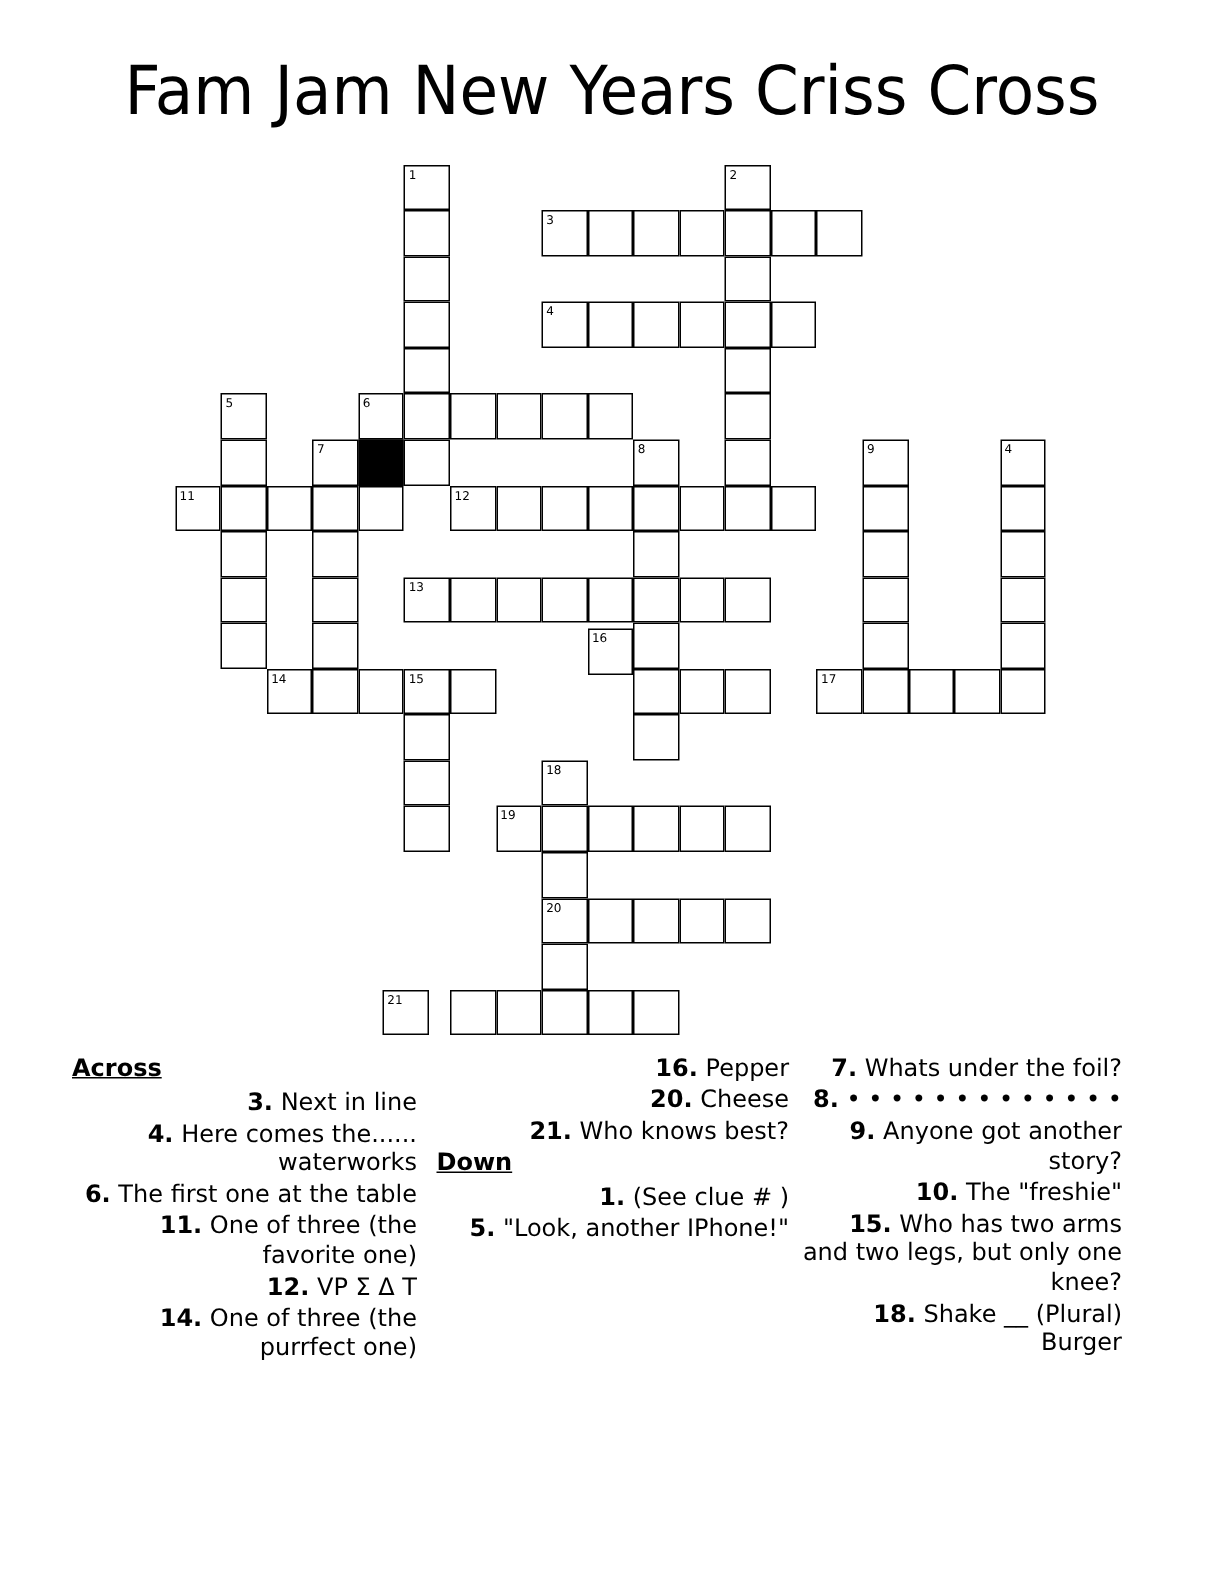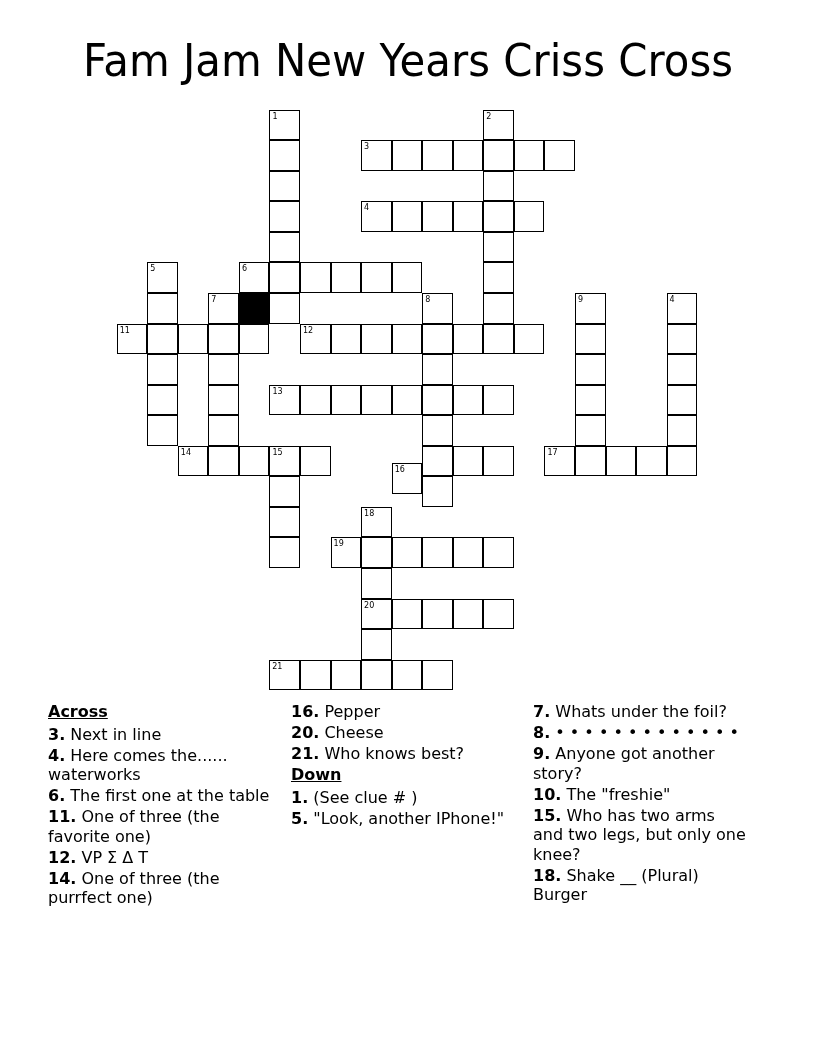--- a/index.html
+++ b/index.html
@@ -8,21 +8,21 @@
   .title { position: absolute; left: 0; top: 34px; width: 816px; text-align: center;
            font-size: 45px; font-family: "DejaVu Sans", sans-serif; font-weight: normal;
            letter-spacing: 0px; transform: scaleX(0.93); transform-origin: center; }
   #grid { position: absolute; left: 0; top: 0; width: 816px; height: 700px; }
   .cell { position: absolute; width: 30.6px; height: 30.6px; box-sizing: border-box;
           border: 1.6px solid #000; background: #fff; margin-left: -0.8px; margin-top: -0.8px; }
   .cell.black { background: #000; }
   .num { position: absolute; left: 2px; top: 1px; font-size: 8px; line-height: 9px;
          font-family: "DejaVu Sans", sans-serif; }
   .clues { position: absolute; top: 702px; font-size: 16px; line-height: 19.5px; }
-  .clue { margin: 0 0 1.5px 0; }
+  .clue { margin: 0 0 1.5px 0; text-align: right; }
   .clue b { font-weight: bold; }
   .heading { font-weight: bold; text-decoration: underline; margin-bottom: 3px; }
   #col1 { left: 48px; width: 230px; }
   #col2 { left: 291px; width: 235px; }
   #col3 { left: 533px; width: 215px; }
 </style>
 </head>
 <body>
 
 <div class="title">Fam Jam New Years Criss Cross</div>
@@ -136,21 +136,21 @@
     </div>
     <div class="cell" style="left: 209.15px; top: 446.55px;"></div>
     <div class="cell" style="left: 239.7px; top: 446.55px;"></div>
     <div class="cell" style="left: 270.25px; top: 446.55px;">
       <span class="num">15</span>
     </div>
     <div class="cell" style="left: 300.8px; top: 446.55px;"></div>
     <div class="cell" style="left: 270.25px; top: 477.1px;"></div>
     <div class="cell" style="left: 270.25px; top: 507.65px;"></div>
     <div class="cell" style="left: 270.25px; top: 538.2px;"></div>
-    <div class="cell" style="left: 392.45px; top: 464px;">
+    <div class="cell" style="left: 392.45px; top: 420px;">
       <span class="num">16</span>
     </div>
     <div class="cell" style="left: 453.55px; top: 446.55px;"></div>
     <div class="cell" style="left: 484.1px; top: 446.55px;"></div>
     <div class="cell" style="left: 545.2px; top: 446.55px;">
       <span class="num">17</span>
     </div>
     <div class="cell" style="left: 606.3px; top: 446.55px;"></div>
     <div class="cell" style="left: 636.85px; top: 446.55px;"></div>
     <div class="cell" style="left: 361.9px; top: 507.65px;">
@@ -167,21 +167,21 @@
       <span class="num">19</span>
     </div>
     <div class="cell" style="left: 392.45px; top: 538.2px;"></div>
     <div class="cell" style="left: 423px; top: 538.2px;"></div>
     <div class="cell" style="left: 453.55px; top: 538.2px;"></div>
     <div class="cell" style="left: 484.1px; top: 538.2px;"></div>
     <div class="cell" style="left: 392.45px; top: 599.3px;"></div>
     <div class="cell" style="left: 423px; top: 599.3px;"></div>
     <div class="cell" style="left: 453.55px; top: 599.3px;"></div>
     <div class="cell" style="left: 484.1px; top: 599.3px;"></div>
-    <div class="cell" style="left: 270px; top: 660.4px; text-decoration: underline;">
+    <div class="cell" style="left: 256px; top: 660.4px; text-decoration: underline;">
       <span class="num">21</span>
     </div>
     <div class="cell" style="left: 300.8px; top: 660.4px;"></div>
     <div class="cell" style="left: 331.35px; top: 660.4px;"></div>
     <div class="cell" style="left: 392.45px; top: 660.4px;"></div>
     <div class="cell" style="left: 423px; top: 660.4px;"></div>
     <div class="cell black" style="left: 239.7px; top: 293.8px;"></div>
   </div>
 
 <div class="clues" id="col1">

